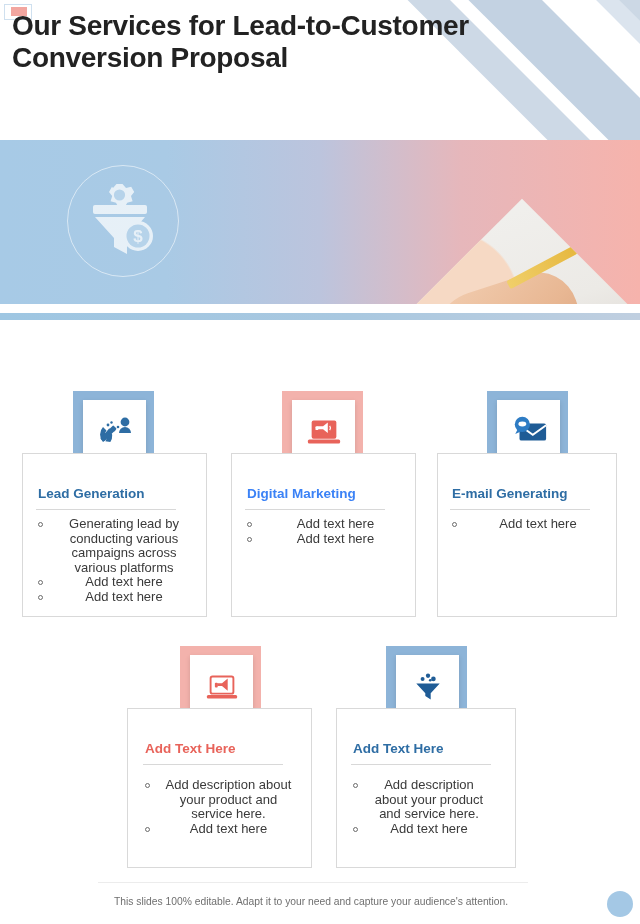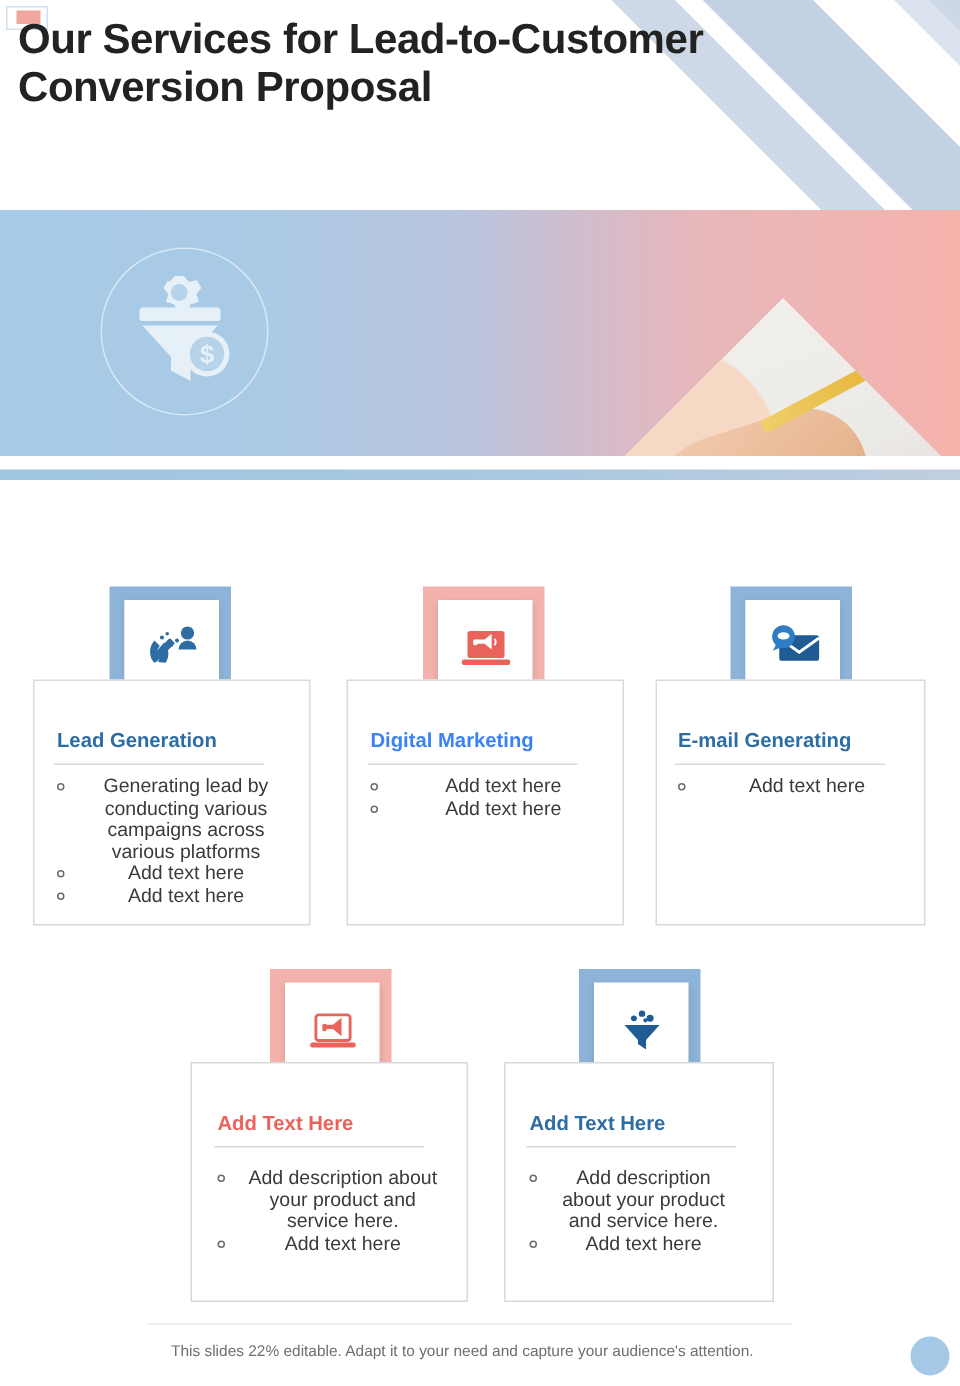--- a/index.html
+++ b/index.html
@@ -231,16 +231,16 @@
   </div>
   <div class="card" style="left:336px;top:708px;width:180px;height:160px;"></div>
   <div class="card-title" style="left:353px;top:741px;color:#2e6da4;">Add Text Here</div>
   <div class="card-rule" style="left:351px;top:764px;width:140px;"></div>
   <ul class="bullets" style="left:351px;top:778px;width:140px;">
     <li>Add description about your product and service here.</li>
     <li>Add text here</li>
   </ul>
 
   <div class="footer-rule"></div>
-  <div class="footer-text">This slides 22% editable. Adapt it to your need and capture your audience's attention.</div>
+  <div class="footer-text">This slides 100% editable. Adapt it to your need and capture your audience's attention.</div>
   <div class="footer-dot"></div>
 
 </div>
 
 </body></html>

